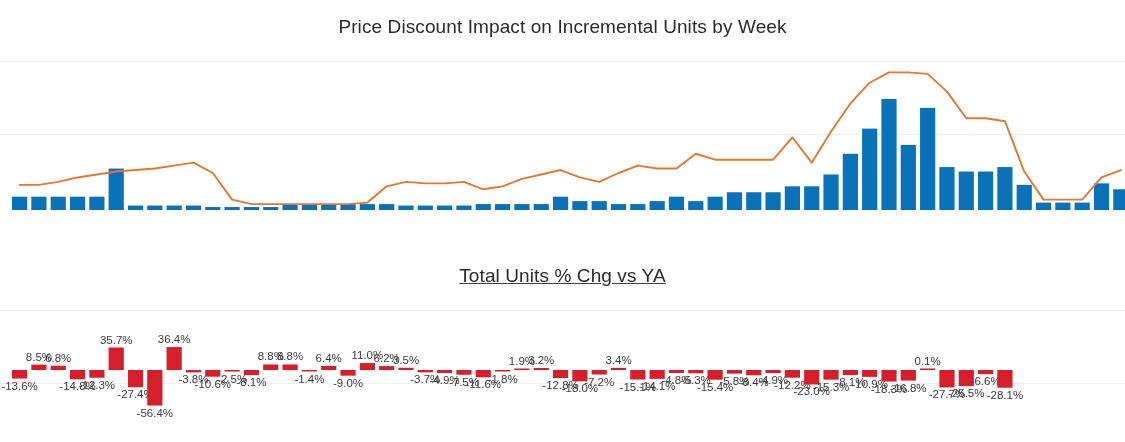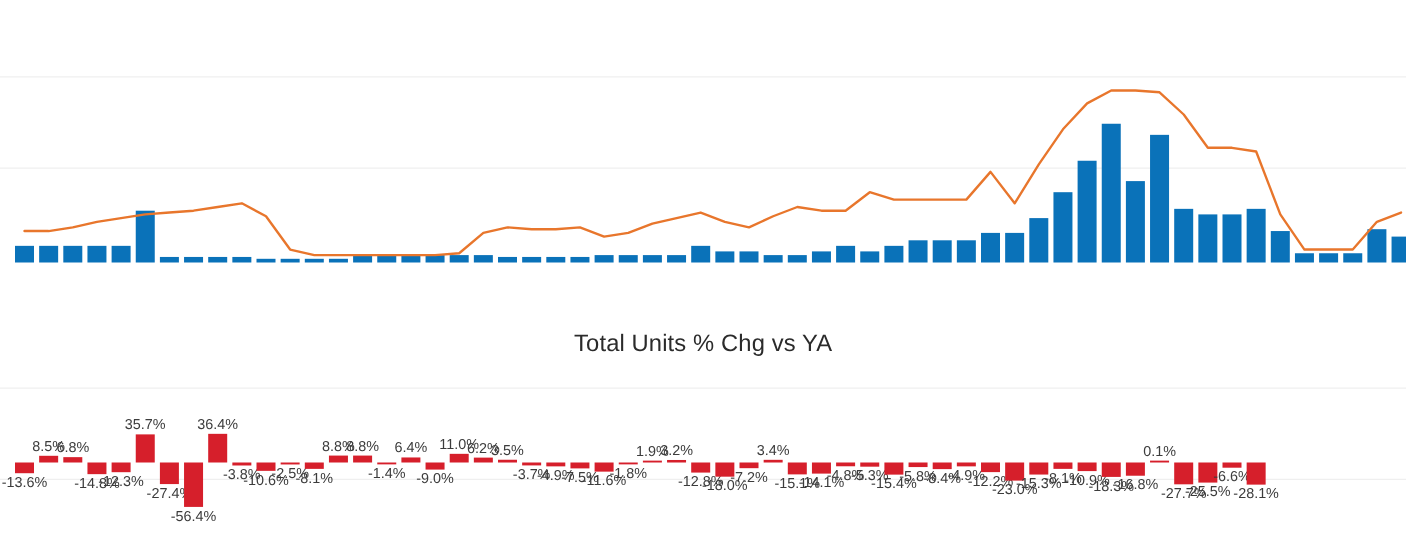--- a/index.html
+++ b/index.html
@@ -14,21 +14,21 @@
     color: #404040;
     overflow: hidden;
     position: relative;
   }
   .panel {
     position: absolute;
     left: 0;
     width: 1125px;
   }
   #panel-top { top: 0; height: 245px; }
-  #panel-bottom { top: 245px; height: 197px; }
+  #panel-bottom { top: 245px; height: 197px; text-decoration: underline; }
 
   .chart-title {
     text-align: center;
     font-size: 19px;
     color: #2b2b2b;
     font-weight: 400;
     letter-spacing: 0.1px;
   }
   #title-top { padding-top: 16px; }
   #title-bottom { padding-top: 20px; }
@@ -68,20 +68,21 @@
   text.dlabel {
     font-family: "Liberation Sans", sans-serif;
     font-size: 11.5px;
     fill: #3c3c3c;
   }
 </style>
 </head>
 <body>
 
 <div class="panel" id="panel-top">
+  <div class="chart-title" id="title-top">Price Discount Impact on Incremental Units by Week</div>
   <div class="plot" id="plot-top">
     <div class="gridline" style="top:6px;"></div>
     <div class="gridline" style="top:79px;"></div>
     <svg class="layer" id="svg-top" width="1125" height="160">
         <rect x="12.00" y="141.68" width="15.2" height="13.32" class="bar-blue"></rect>
         <rect x="31.32" y="141.68" width="15.2" height="13.32" class="bar-blue"></rect>
         <rect x="50.64" y="141.68" width="15.2" height="13.32" class="bar-blue"></rect>
         <rect x="69.96" y="141.68" width="15.2" height="13.32" class="bar-blue"></rect>
         <rect x="89.28" y="141.68" width="15.2" height="13.32" class="bar-blue"></rect>
         <rect x="108.60" y="113.56" width="15.2" height="41.44" class="bar-blue"></rect>

